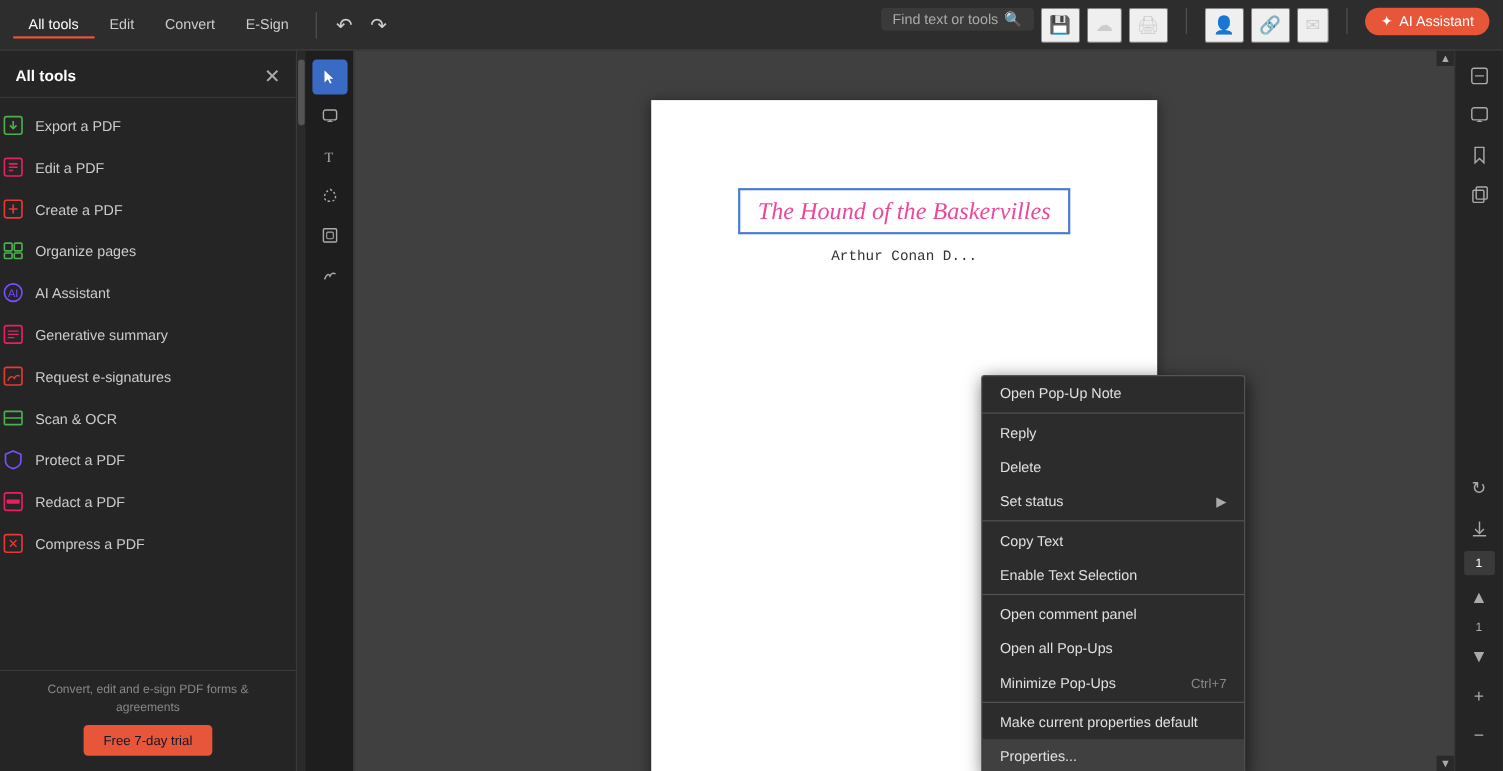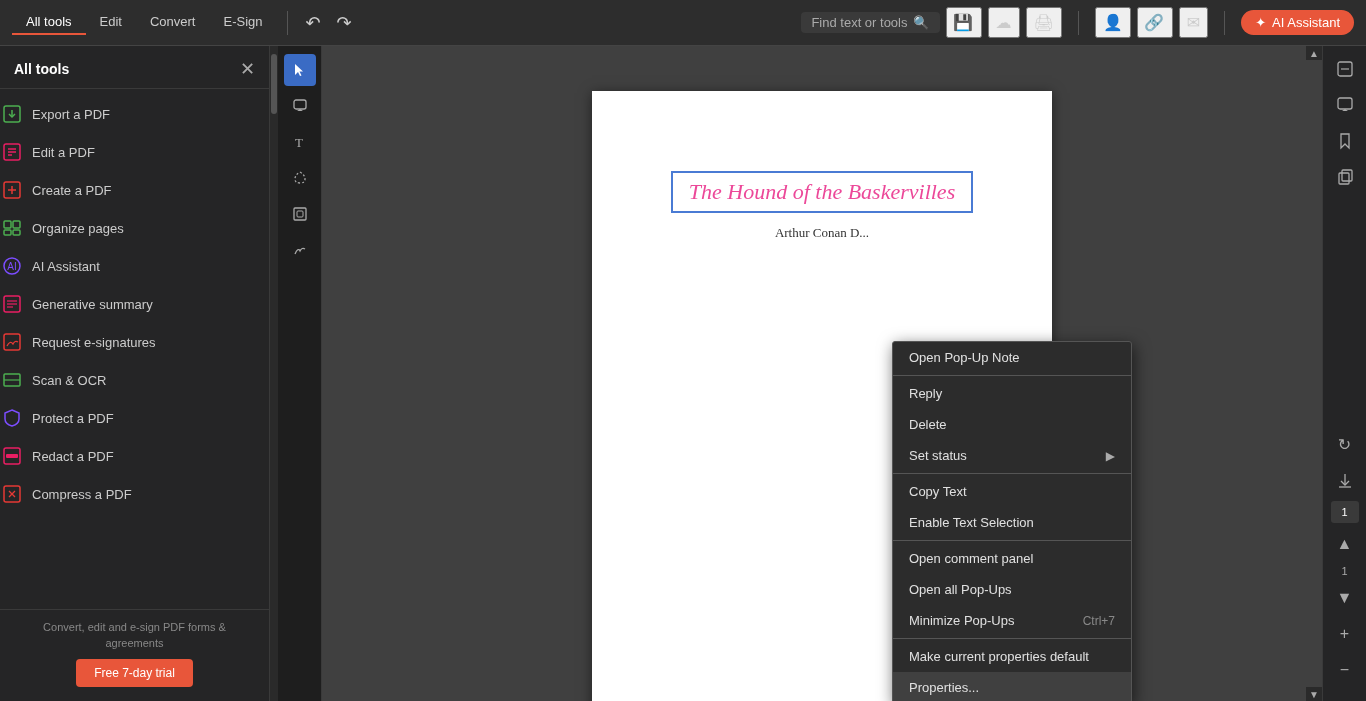--- a/index.html
+++ b/index.html
@@ -13,21 +13,21 @@
     .topbar-nav { display: flex; align-items: center; gap: 0; }
     .topbar-nav-item {
       padding: 4px 14px; font-size: 13px; cursor: pointer; color: #ccc; border-bottom: 2px solid transparent;
     }
     .topbar-nav-item.active { color: #fff; border-bottom: 2px solid #e8563a; }
     .topbar-sep { width: 1px; height: 24px; background: #555; margin: 0 10px; }
     .topbar-icon-btn {
       background: none; border: none; color: #ccc; cursor: pointer; padding: 4px 8px;
       font-size: 18px; display: flex; align-items: center;
     }
-    .topbar-right { margin-left: auto; display: flex; align-items: center; gap: 6px; }
+    .topbar-right { margin-left: auto; display: flex; align-items: flex-start; gap: 6px; }
     .search-box {
       display: flex; align-items: center; background: #3a3a3a; border-radius: 4px;
       padding: 3px 10px; gap: 6px; color: #aaa; font-size: 13px; cursor: pointer;
     }
     .ai-btn {
       background: #e8563a; color: #fff; border: none; border-radius: 16px;
       padding: 5px 14px; font-size: 13px; cursor: pointer; display: flex; align-items: center; gap: 6px;
     }
     .topbar-icon-sm { font-size: 16px; color: #ccc; cursor: pointer; padding: 4px 6px; }
 
@@ -51,21 +51,21 @@
     .sidebar-item {
       display: flex; align-items: center; padding: 9px 2px; gap: 10px;
       cursor: pointer; font-size: 13px; color: #ccc;
     }
     .sidebar-item-icon { width: 20px; height: 20px; flex-shrink: 0; display: flex; align-items: center; justify-content: center; }
     .sidebar-footer {
       padding: 10px 14px 14px; border-top: 1px solid #3a3a3a; text-align: center; margin-top: 38px;
     }
     .sidebar-footer-text { font-size: 11px; color: #888; line-height: 1.4; margin-bottom: 8px; }
     .trial-btn {
-      background: #e8563a; color: #ffffff; border: none; border-radius: 4px;
+      background: #e8563a; color: #0f172a; border: none; border-radius: 4px;
       padding: 7px 18px; font-size: 12px; cursor: pointer; font-weight: 500;
     }
 
     
     .scroll-track {
       width: 8px; background: #2a2a2a; display: flex; flex-direction: column;
       align-items: center; flex-shrink: 0;
     }
     .scroll-thumb { width: 6px; height: 60px; background: #555; border-radius: 3px; margin-top: 8px; }
 
@@ -99,21 +99,21 @@
     .pdf-page {
       position: absolute; top: 45px; left: 50%; transform: translateX(-50%);
       width: 460px; height: 640px; background: #fff; box-shadow: 0 2px 12px rgba(0,0,0,0.5);
       display: flex; flex-direction: column; align-items: center; justify-content: flex-start;
       padding-top: 80px;
     }
     .pdf-title-box {
       border: 2px solid #4a7bd4; padding: 6px 16px; font-size: 22px;
       font-family: Georgia, serif; color: #ec4899; font-style: italic; margin-bottom: 12px;
     }
-    .pdf-author { font-size: 13px; color: #333; font-family: Liberation Serif, serif; }
+    .pdf-author { font-size: 13px; color: #333; font-family: Liberation Mono, monospace; }
 
     
     .context-menu {
       position: absolute; top: 295px; left: 570px;
       background: #2c2c2c; border: 1px solid #555; border-radius: 3px;
       min-width: 240px; z-index: 100; box-shadow: 2px 4px 16px rgba(0,0,0,0.6);
     }
     .ctx-item {
       padding: 8px 16px; font-size: 13px; color: #e0e0e0; cursor: pointer;
       display: flex; align-items: center; justify-content: space-between;

